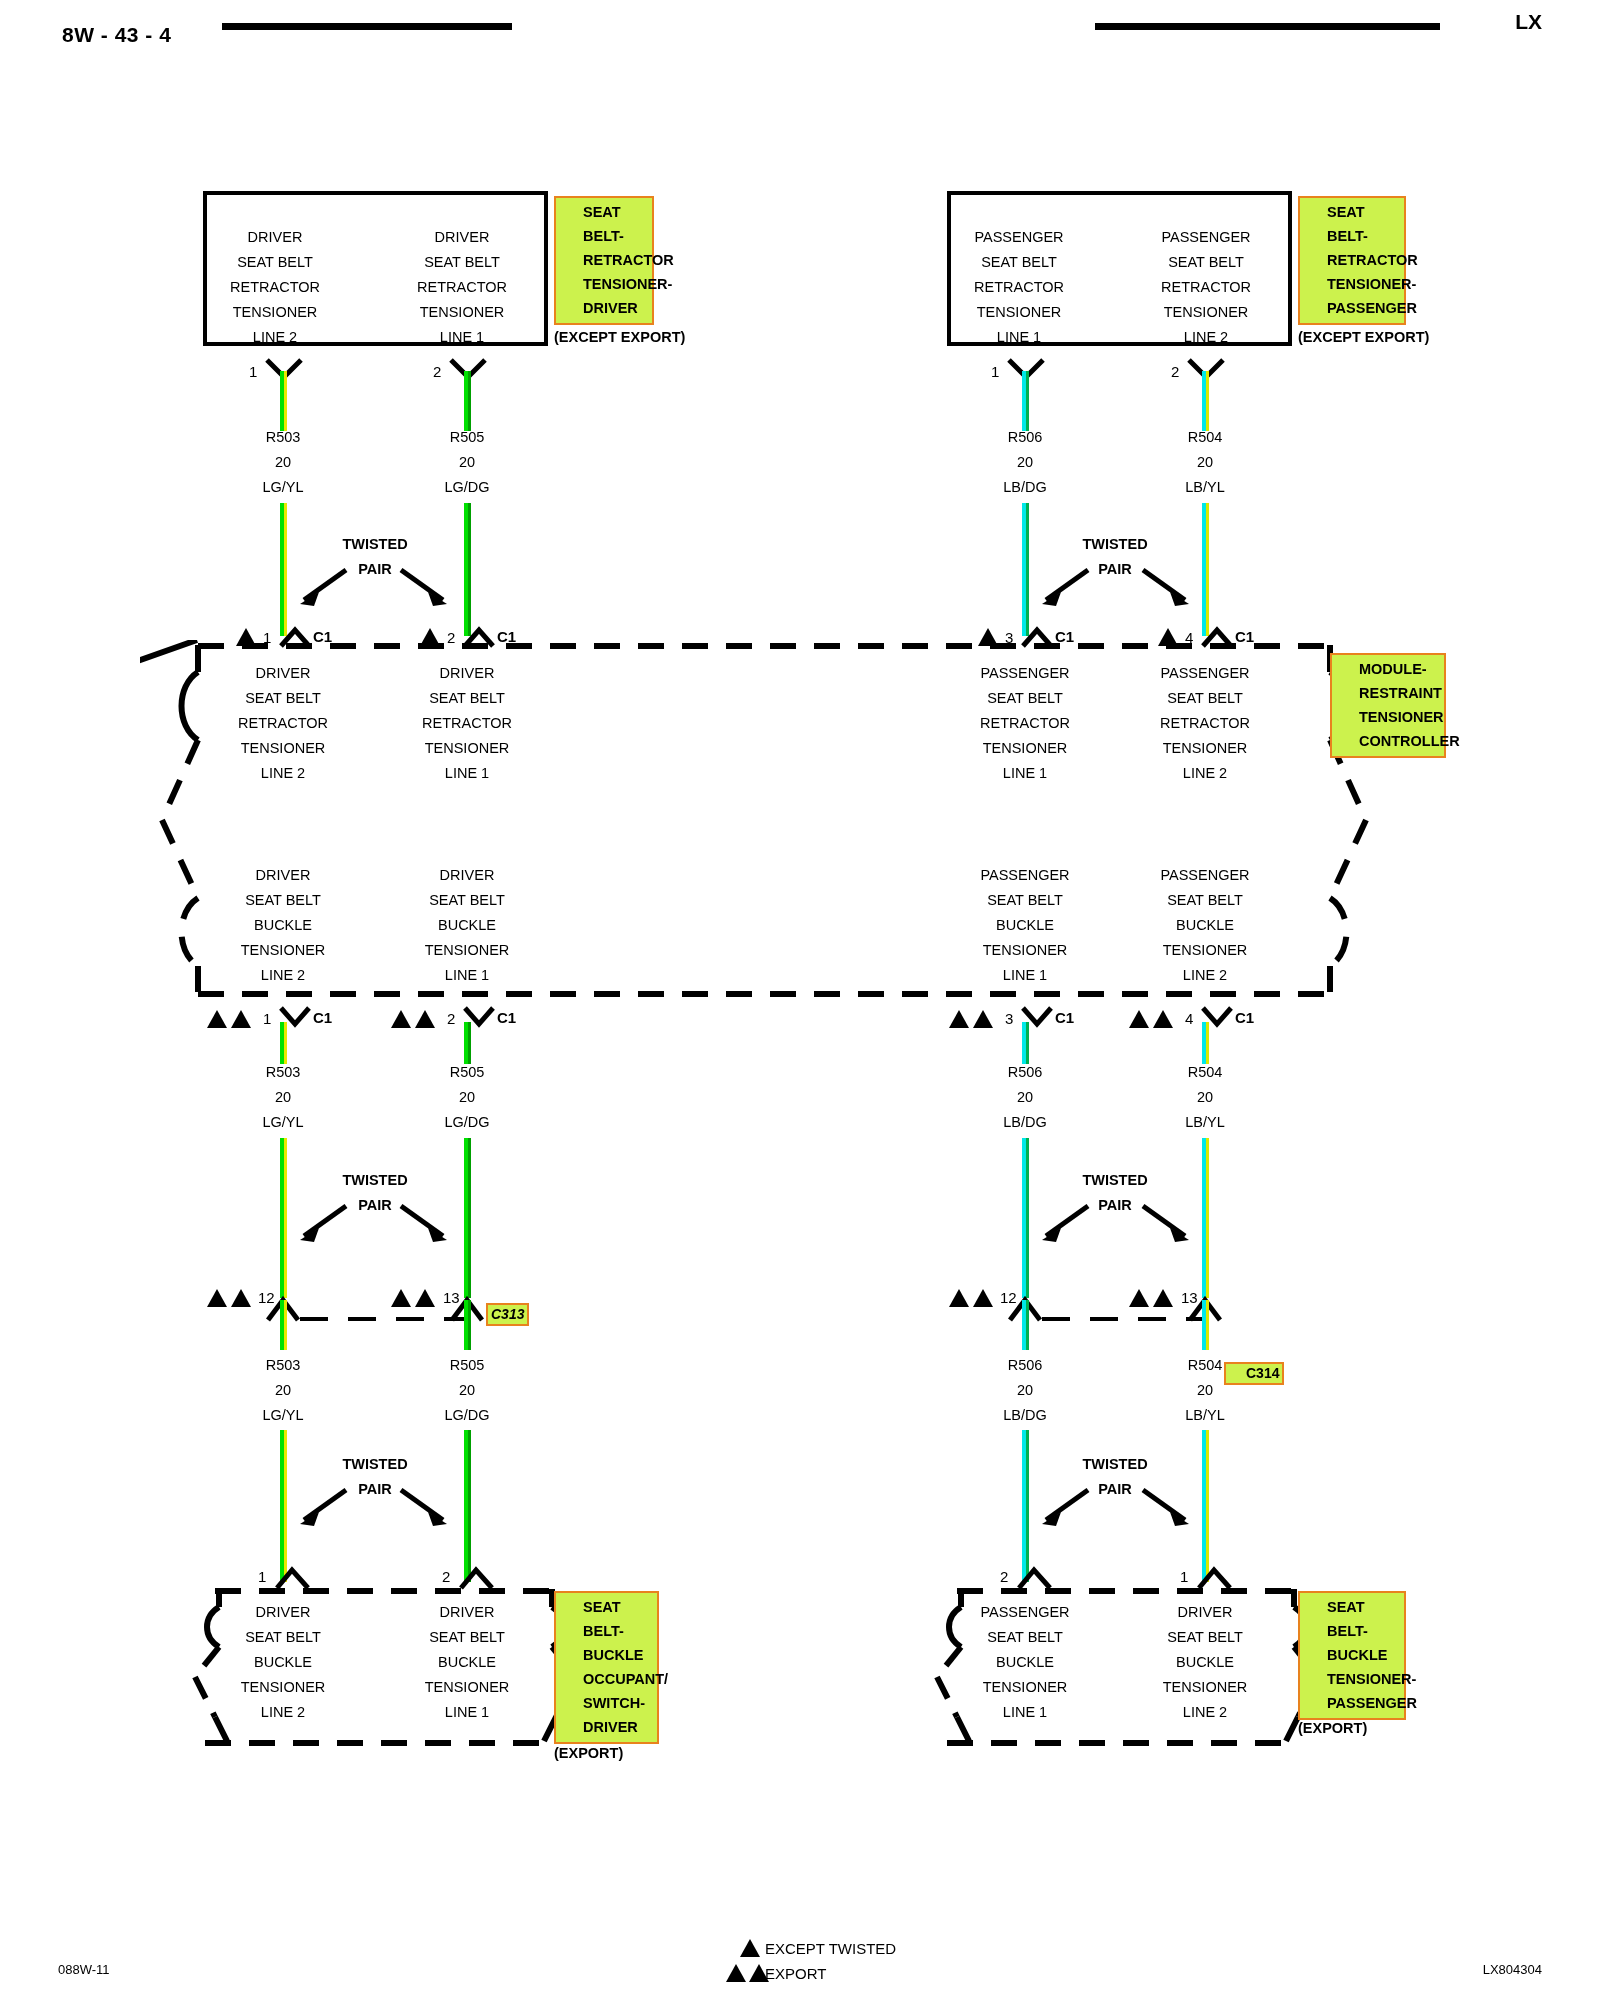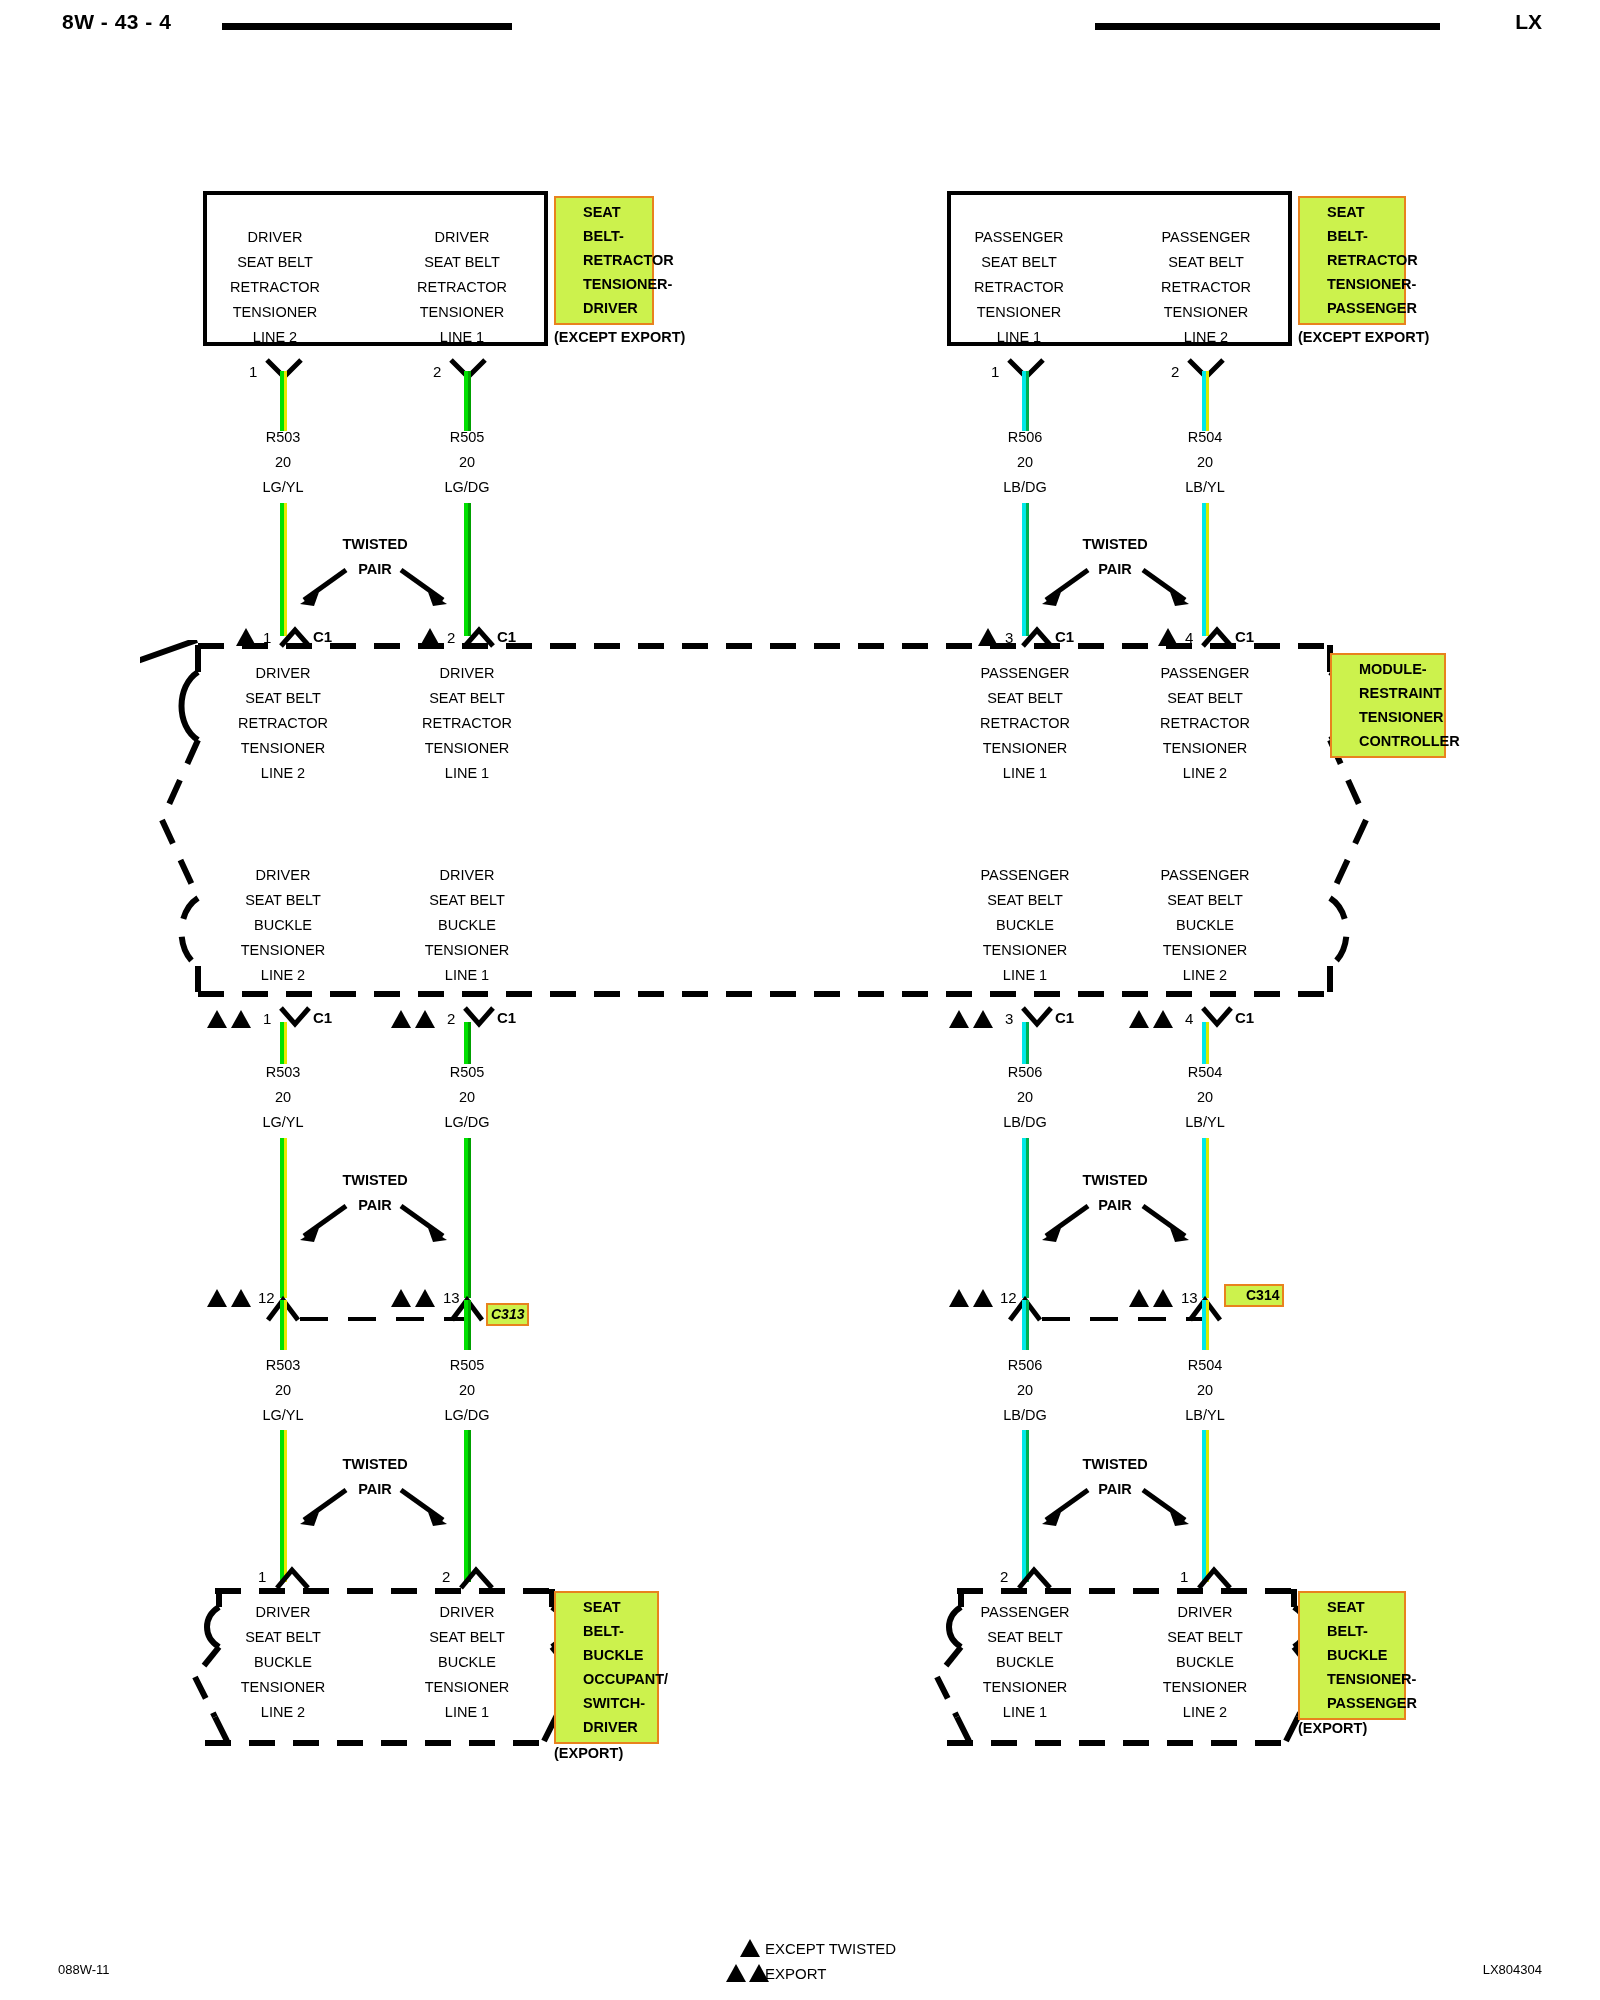--- a/index.html
+++ b/index.html
@@ -9,21 +9,21 @@
     background:#ffffff;
     font-family:"Liberation Sans", sans-serif;
     position:relative;
     overflow:hidden;
     color:#000;
   }
   .page { position:relative; width:1600px; height:2000px; }
 
   
   .hdr { position:absolute; left:0; top:0; width:1600px; height:56px; }
-  .hdr-left { position:absolute; left:62px; top:10px; font-size:21px; font-weight:bold; letter-spacing:.5px; }
+  .hdr-left { position:absolute; left:62px; top:23px; font-size:21px; font-weight:bold; letter-spacing:.5px; }
   .hdr-rule-l { position:absolute; left:222px; top:23px; width:290px; height:7px; background:#000; }
   .hdr-title { position:absolute; left:0; top:10px; width:1600px; text-align:center; font-size:21px; font-weight:bold; letter-spacing:.2px;}
   .hdr-rule-r { position:absolute; left:1095px; top:23px; width:345px; height:7px; background:#000; }
   .hdr-right { position:absolute; right:58px; top:10px; font-size:21px; font-weight:bold; }
 
   
   .ctext { position:absolute; text-align:center; font-size:14.5px; line-height:25px; white-space:nowrap; }
   .ctext span { display:block; }
 
   
@@ -435,21 +435,21 @@
   </svg>
   <div class="dashline" style="left:1042px; top:1317px; width:166px; height:4px; background:repeating-linear-gradient(to right,#000 0 28px, transparent 28px 48px);"></div>
   <svg class="sym" style="left:1128px; top:1288px;" width="48" height="20">
     <polygon points="11,1 21,19 1,19" fill="#000"></polygon>
       <polygon points="35,1 45,19 25,19" fill="#000"></polygon>
   </svg>
   <div class="pinnum" style="left:1181px; top:1289px;">13</div>
   <svg class="sym" style="left:1187px; top:1296px;" width="36" height="26">
     <path d="M3 24 L18 4 L33 24" stroke="#000" stroke-width="5" fill="none"></path>
   </svg>
-  <div class="hl conn" style="left:1224px; top:1284px;padding-left:20px;">C314</div>
+  <div class="hl conn" style="left:1224px; top:1362px;padding-left:20px;">C314</div>
 
   <div class="wire w-lgyl" style="left:280px; top:1300px; height:50px;"></div>
   <div class="ctext" style="left:213px; top:1353px; width:140px;">
     <span>R503</span>
     <span>20</span>
     <span>LG/YL</span>
   </div>
   <div class="wire w-lgyl" style="left:280px; top:1430px; height:152px;"></div>
 
   <div class="wire w-lgdg" style="left:464px; top:1300px; height:50px;"></div>

